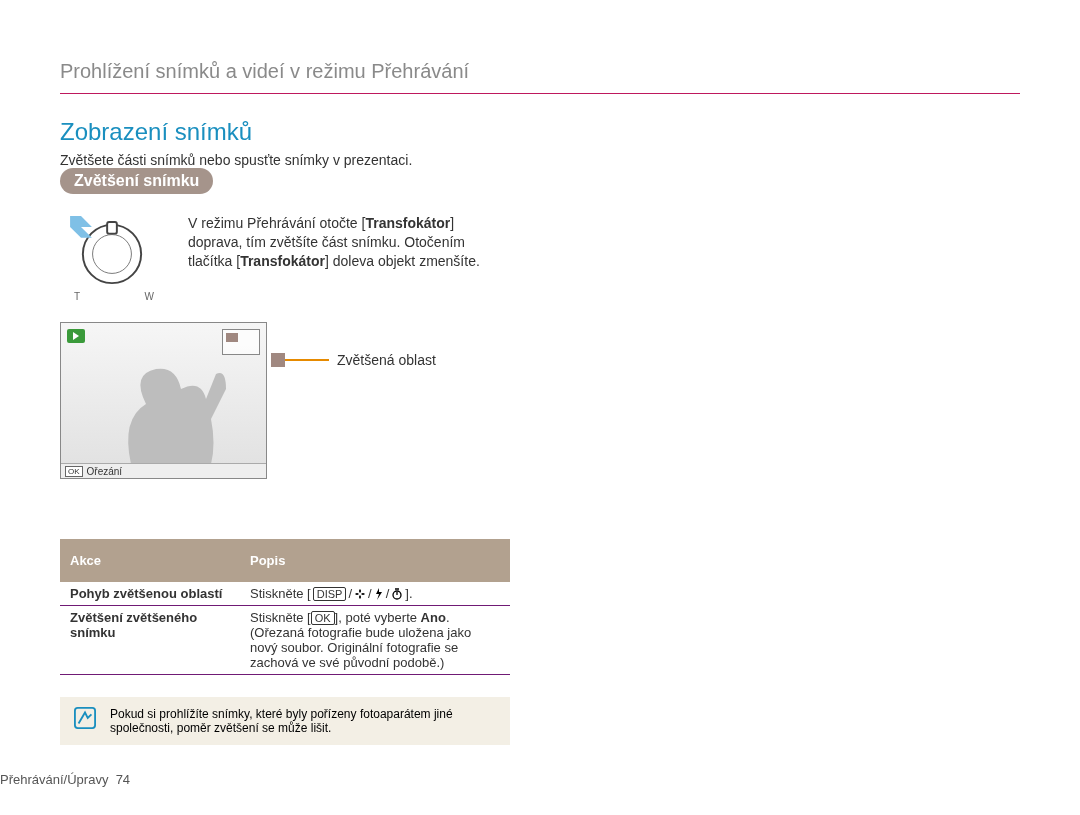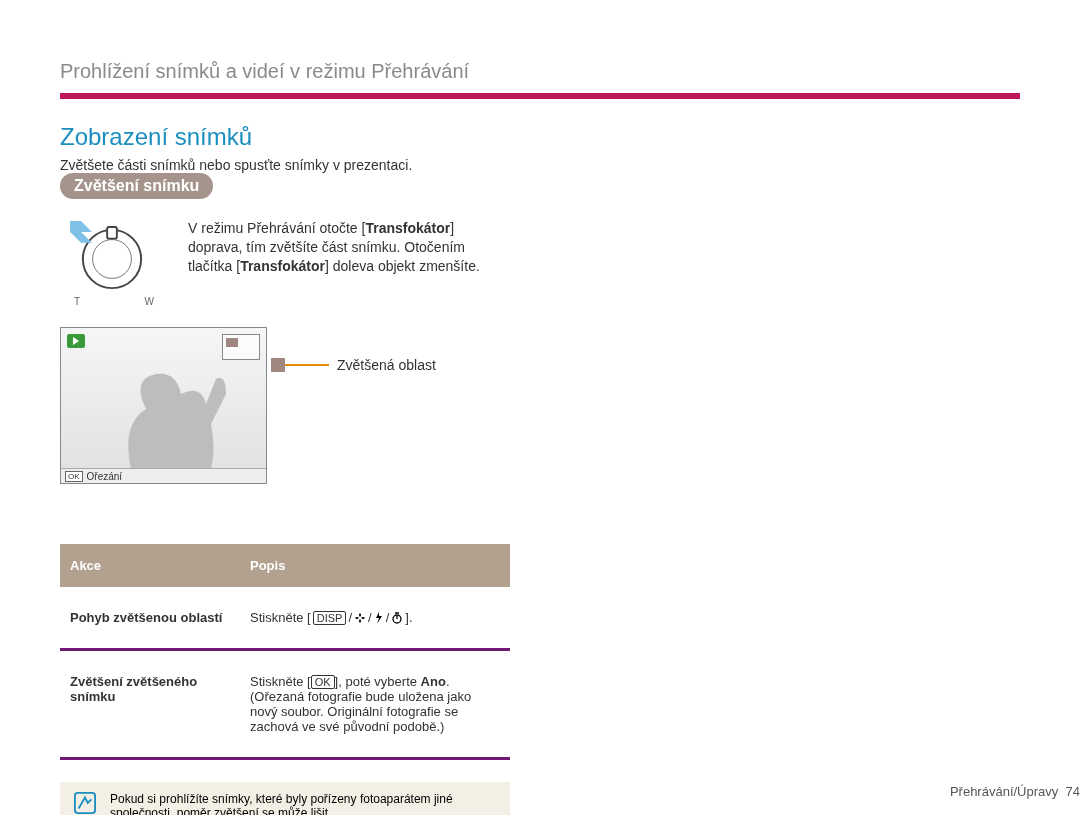--- a/index.html
+++ b/index.html
@@ -22,21 +22,21 @@
     display: flex;
     gap: 60px;
     flex-direction: column;
   }
   .left-col, .right-col {
     width: 450px;
   }
   .page-header {
     color: #8a8a8a;
     font-size: 20px;
-    border-bottom: 6px solid #be185d;
+    border-bottom: 1px solid #be185d;
     padding-bottom: 10px;
     margin-bottom: 24px;
   }
   .section-title {
     color: #1a8fbf;
     font-size: 24px;
     font-weight: 400;
     margin-bottom: 6px;
   }
   .intro-line {
@@ -174,22 +174,22 @@
     margin-top: 0;
   }
   .tbl th {
     text-align: left;
     background: #b2a18f;
     color: #fff;
     padding: 14px 10px;
     font-weight: bold;
   }
   .tbl td {
-    padding: 23px 10px;
-    border-bottom: 3px solid #701a75;
+    padding: 4px 10px;
+    border-bottom: 1px solid #701a75;
     vertical-align: top;
   }
   .tbl td:first-child {
     width: 160px;
     font-weight: bold;
   }
   .desc-line { display:flex; align-items:center; gap:2px; flex-wrap:wrap;}
   .key-box {
     border: 1px solid #333;
     padding: 0 3px;
@@ -208,23 +208,23 @@
     font-size: 12px;
     color: #000000;
     align-items:flex-start;
   }
   .note-icon {
     width: 22px; height: 22px;
     flex-shrink:0;
   }
   .footer {
     position: absolute;
-    bottom: 16px;
+    bottom: 28px;
     left: 0; right: 0;
-    text-align: right;
+    text-align: left;
     font-size: 13px;
     color: #555;
   }
 </style>
 </head>
 <body>
 
 <div class="page">
   <div class="page-header">Prohlížení snímků a videí v režimu Přehrávání</div>
 

